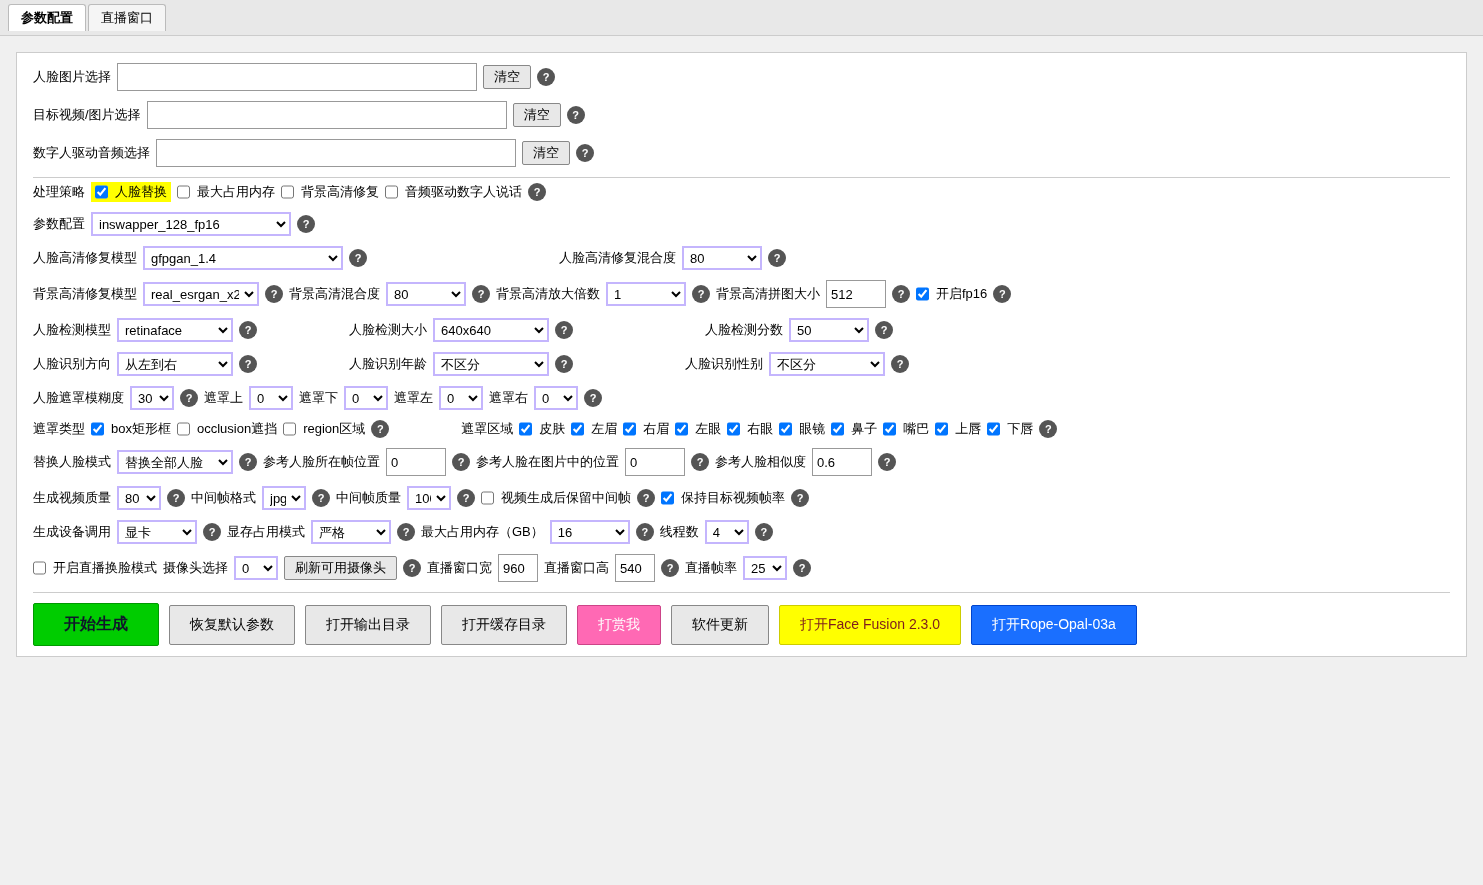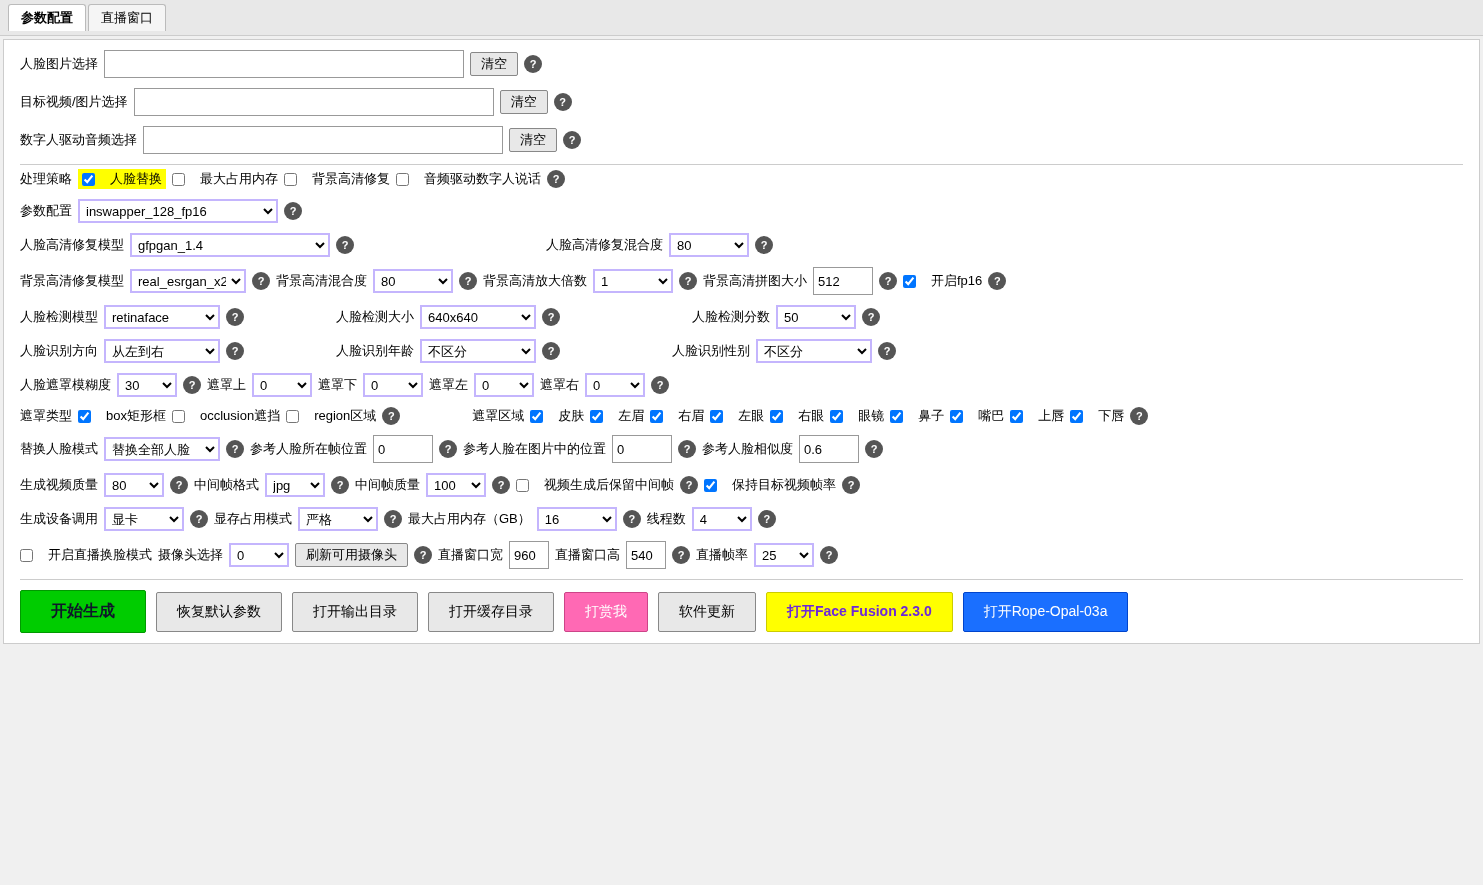--- a/index.html
+++ b/index.html
@@ -32,21 +32,21 @@
       border-radius: 3px 3px 0 0;
     }
     .tab.active {
       background: #fff;
       font-weight: bold;
     }
     .content {
       background: #fff;
       border: 1px solid #ccc;
       padding: 10px 16px;
-      margin: 3px;
+      margin: 16px;
     }
     .row {
       display: flex;
       align-items: center;
       margin-bottom: 10px;
       gap: 6px;
       flex-wrap: wrap;
     }
     .label {
       white-space: nowrap;
@@ -74,39 +74,38 @@
     select {
       height: 24px;
       font-size: 13px;
       border: 2px solid #c4b5fd;
       background: #fff;
       padding: 0 2px;
     }
     .select-wide { width: 200px; }
     .select-medium { width: 116px; }
     .select-small { width: 80px; }
-    .select-tiny { width: 60px; }
+    .select-tiny { width: 44px; }
     .help-icon {
       display: inline-flex;
       align-items: center;
       justify-content: center;
       width: 18px;
       height: 18px;
       border-radius: 50%;
       background: #555;
       color: #fff;
       font-size: 11px;
       font-weight: bold;
       cursor: pointer;
       flex-shrink: 0;
     }
     .checkbox-label {
       display: flex;
-      align-items: center;
-      gap: 15px;
+      gap: 7px;
       white-space: nowrap;
     }
     .highlight-yellow {
       background: #ffff00;
       padding: 1px 4px;
     }
     .divider {
       width: 100%;
       border-top: 1px solid #ccc;
       margin: 4px 0;
@@ -130,26 +129,26 @@
     .btn-pink {
       background: #ff69b4;
       color: #fff;
       border: 1px solid #cc4488;
       padding: 10px 20px;
       font-size: 14px;
       height: auto;
     }
     .btn-yellow {
       background: #ffff00;
-      color: #6d28d9;
+      color: #7f1d1d;
       border: 1px solid #cccc00;
       padding: 10px 20px;
       font-size: 14px;
       height: auto;
-      font-weight: bold;
+      font-weight: normal;
     }
     .btn-blue {
       background: #1a6fff;
       color: #fff;
       border: 1px solid #0044cc;
       padding: 10px 20px;
       font-size: 14px;
       height: auto;
     }
     .bottom-row {

